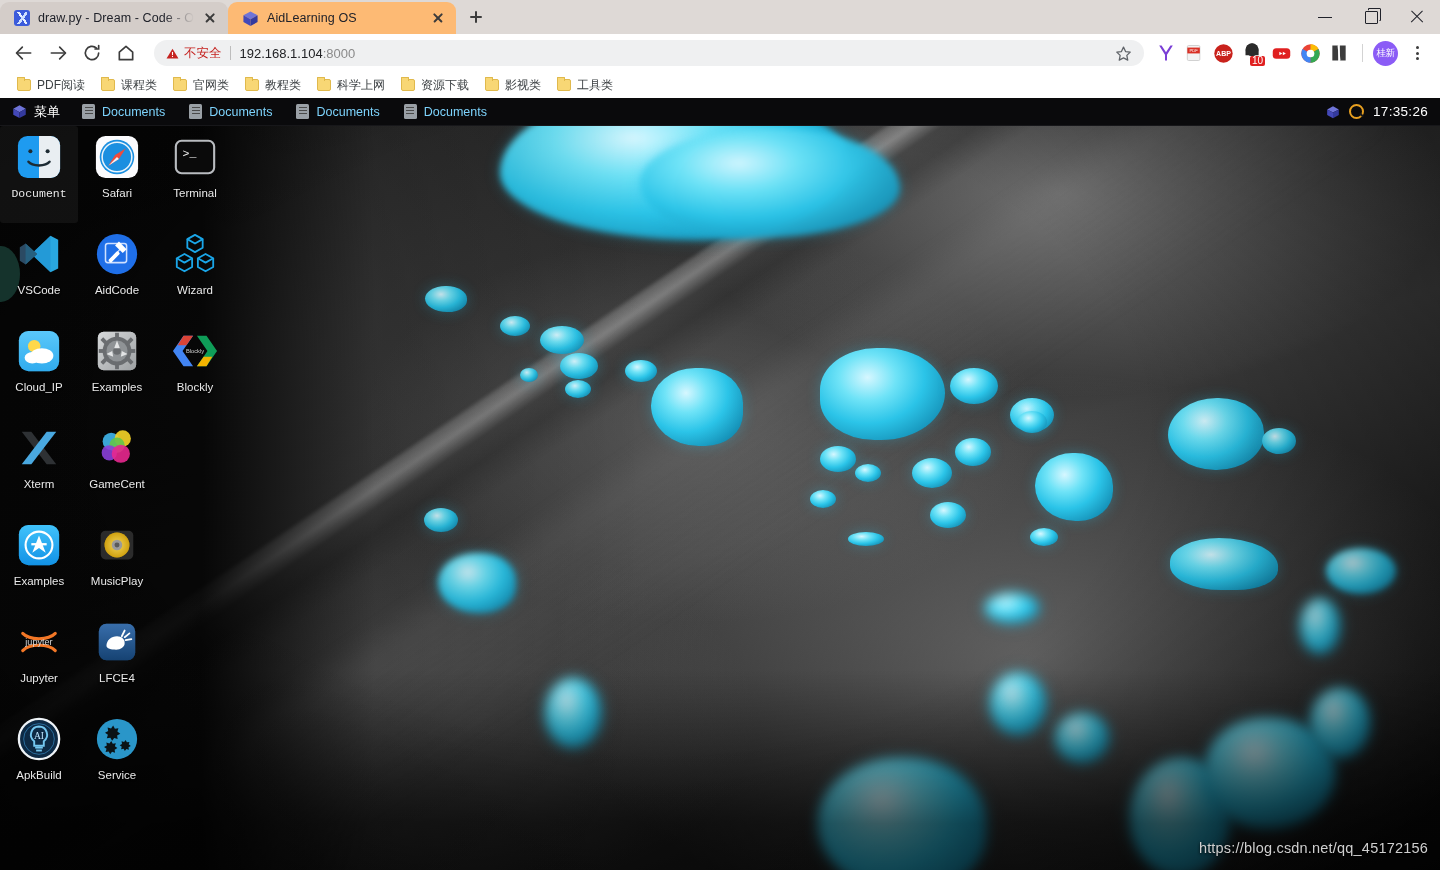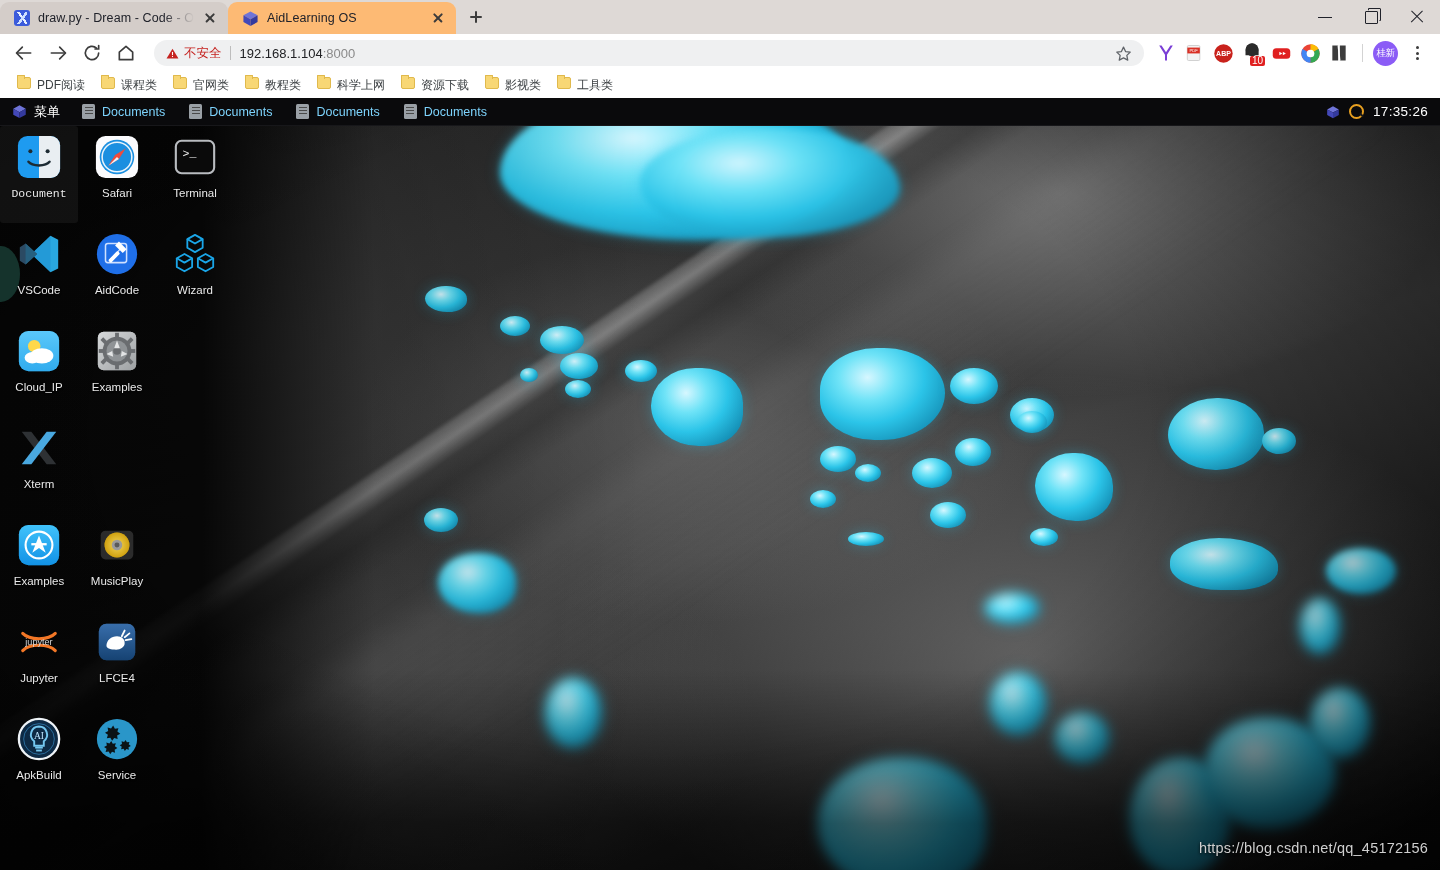--- a/index.html
+++ b/index.html
@@ -124,21 +124,21 @@
   }
   .kebab i:nth-child(1){ top: 8px; }
   .kebab i:nth-child(2){ top: 13.5px; }
   .kebab i:nth-child(3){ top: 19px; }
 
   
   .bookmarks {
     position: absolute; left: 0; top: 72px; width: 1440px; height: 26px;
     background: #ffffff; display: flex; align-items: center; padding-left: 10px; gap: 2px;
   }
-  .bm { display: flex; gap: 6px; padding: 2px 7px; border-radius: 4px; }
+  .bm { display: flex; align-items: center; gap: 6px; padding: 2px 7px; border-radius: 4px; }
   .bm-folder {
     width: 14px; height: 12px; flex: 0 0 14px; position: relative;
     background: #f8d775; border: 1px solid #e0b94c; border-radius: 1px 2px 2px 2px;
   }
   .bm-folder::before {
     content:""; position:absolute; left:-1px; top:-3px; width:6px; height:3px;
     background:#f8d775; border:1px solid #e0b94c; border-bottom:none; border-radius:1px 1px 0 0;
   }
   .bm-label { font-size: 12px; color: #3c4043; white-space: nowrap; }
 
@@ -626,31 +626,55 @@
                   <rect x="9" y="30" width="4" height="8" transform="rotate(45 11 34)"></rect>
                 </g>
               </g>
               <circle cx="24" cy="24" r="11" fill="#8f9396"></circle>
               <circle cx="24" cy="24" r="4" fill="#6a6d70"></circle>
               <path d="M24 13 27 21h-6z M35 27l-7 3 1-6z M13 27l7 3-1-6z" fill="#e3e5e6"></path>
             </svg>
           </div>
           <div class="ilabel">Examples</div>
         </div>
+        <div class="icell">
+          <div class="iwrap">
+            <svg width="46" height="46" viewBox="0 0 48 48">
+              <polygon points="12,8 22,8 11,24 22,40 12,40 1,24" fill="#4285f4"></polygon>
+              <polygon points="12,8 22,8 15,18 6,18" fill="#db4437"></polygon>
+              <polygon points="36,8 26,8 37,24 26,40 36,40 47,24" fill="#0f9d58"></polygon>
+              <polygon points="36,40 26,40 33,30 42,30" fill="#f4b400"></polygon>
+              <text x="24" y="26" font-size="6" fill="#cfcfcf" text-anchor="middle" font-family="Liberation Sans">Blockly</text>
+            </svg>
+          </div>
+          <div class="ilabel">Blockly</div>
+        </div>
       </div>
 
       <div class="irow">
         <div class="icell">
           <div class="iwrap">
             <svg width="46" height="46" viewBox="0 0 48 48">
               <polygon points="6,7 16,7 42,41 32,41" fill="#2e3134"></polygon>
               <polygon points="42,7 32,7 6,41 16,41" fill="#49a8e0"></polygon>
             </svg>
           </div>
           <div class="ilabel">Xterm</div>
+        </div>
+        <div class="icell">
+          <div class="iwrap">
+            <svg width="46" height="46" viewBox="0 0 48 48">
+              <circle cx="18" cy="17" r="9" fill="#3fb3e8" opacity=".92"></circle>
+              <circle cx="30" cy="14" r="8.5" fill="#f2d027" opacity=".92"></circle>
+              <circle cx="24" cy="21" r="8" fill="#63c44a" opacity=".9"></circle>
+              <circle cx="16" cy="29" r="8" fill="#8b3fd8" opacity=".9"></circle>
+              <circle cx="28" cy="30" r="9.5" fill="#e8288f" opacity=".9"></circle>
+            </svg>
+          </div>
+          <div class="ilabel">GameCent</div>
         </div>
       </div>
 
       <div class="irow">
         <div class="icell">
           <div class="iwrap">
             <svg width="46" height="46" viewBox="0 0 48 48">
               <rect x="3" y="3" width="42" height="42" rx="10" fill="#1cb0f6"></rect>
               <rect x="3" y="3" width="42" height="42" rx="10" fill="url(#ag)" opacity=".55"></rect>
               <defs>

